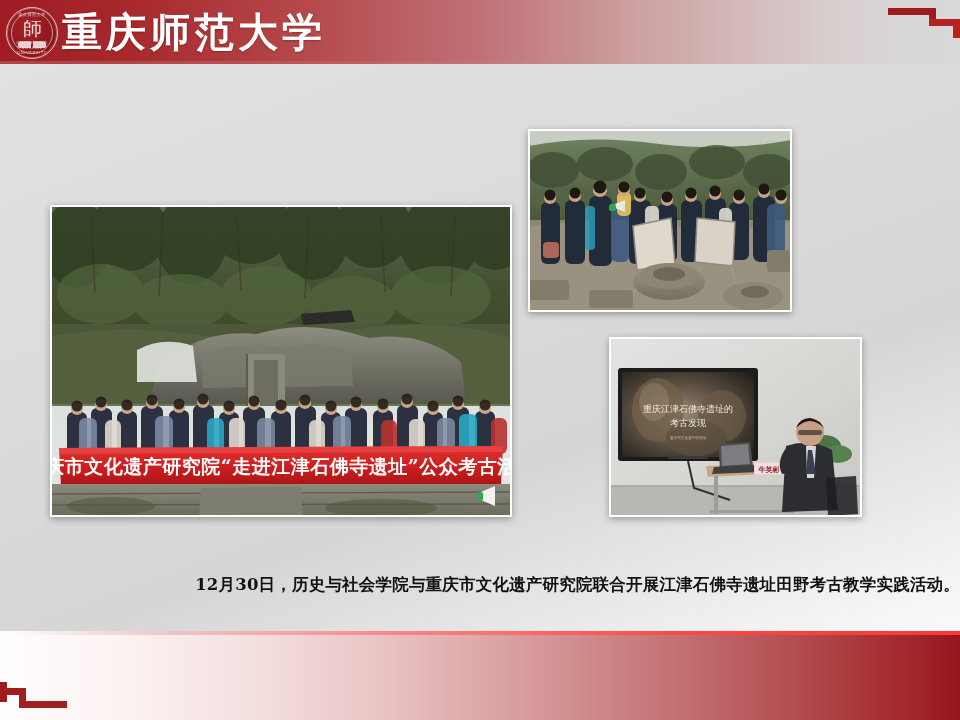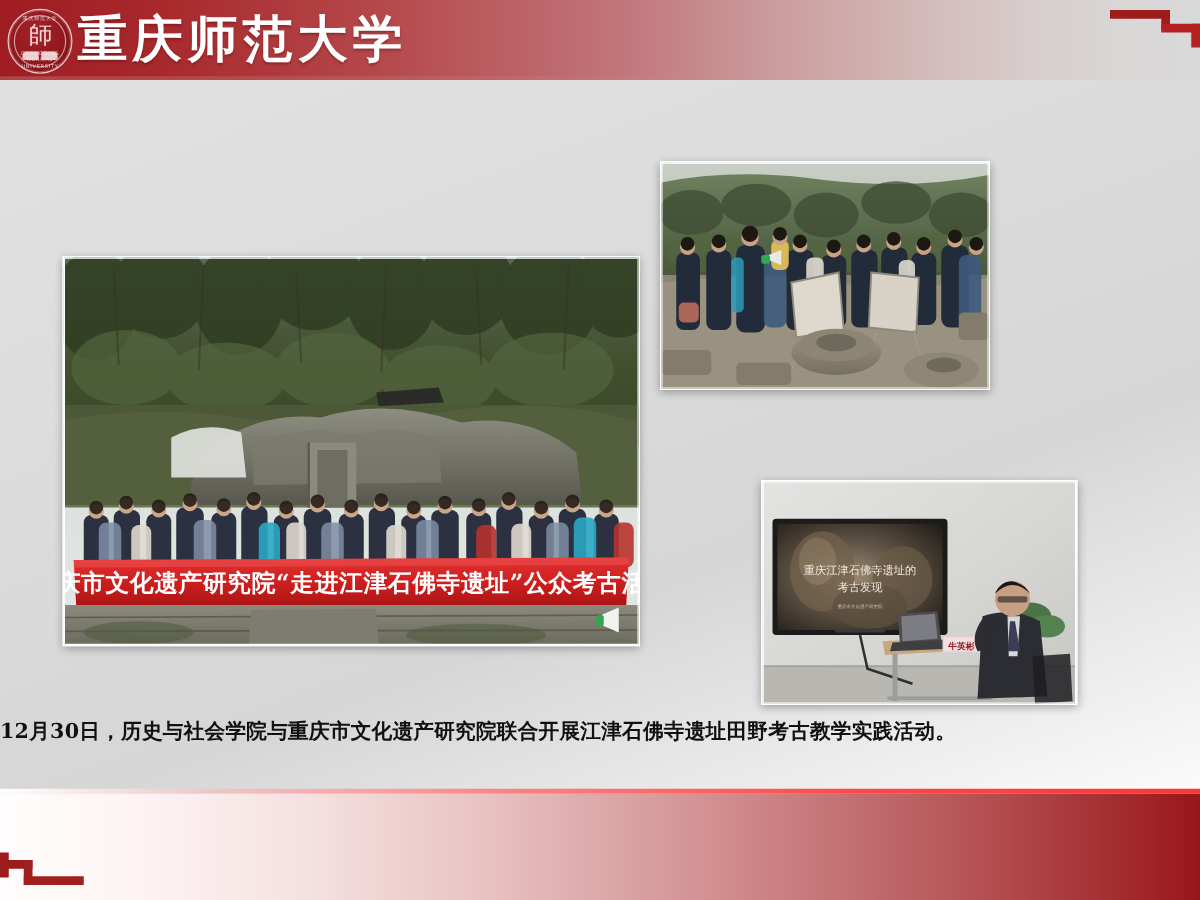--- a/index.html
+++ b/index.html
@@ -153,29 +153,29 @@
     position: absolute;
     background: #f2f2f2;
     box-shadow: 0 2px 7px rgba(0,0,0,0.33);
     overflow: hidden;
     border: 1px solid #ffffff;
   }
   .photo svg { display: block; width: 100%; height: 100%; }
 
   #photo-group  { left: 50px;  top: 205px; width: 460px; height: 310px; }
   #photo-site   { left: 528px; top: 129px; width: 262px; height: 181px; }
-  #photo-lecture{ left: 609px; top: 337px; width: 251px; height: 178px; margin-top: 47px; }
+  #photo-lecture{ left: 609px; top: 337px; width: 251px; height: 178px; }
 
   
   .caption {
     position: absolute;
     left: 0;
     top: 573px;
     width: 960px;
-    text-align: left;
+    text-align: right;
     color: #111111;
     font-size: 16.5px;
     line-height: 24px;
     font-weight: bold;
     font-family: "DejaVu Serif", "Liberation Serif", serif;
     letter-spacing: .2px;
     white-space: nowrap;
   }
 
   

